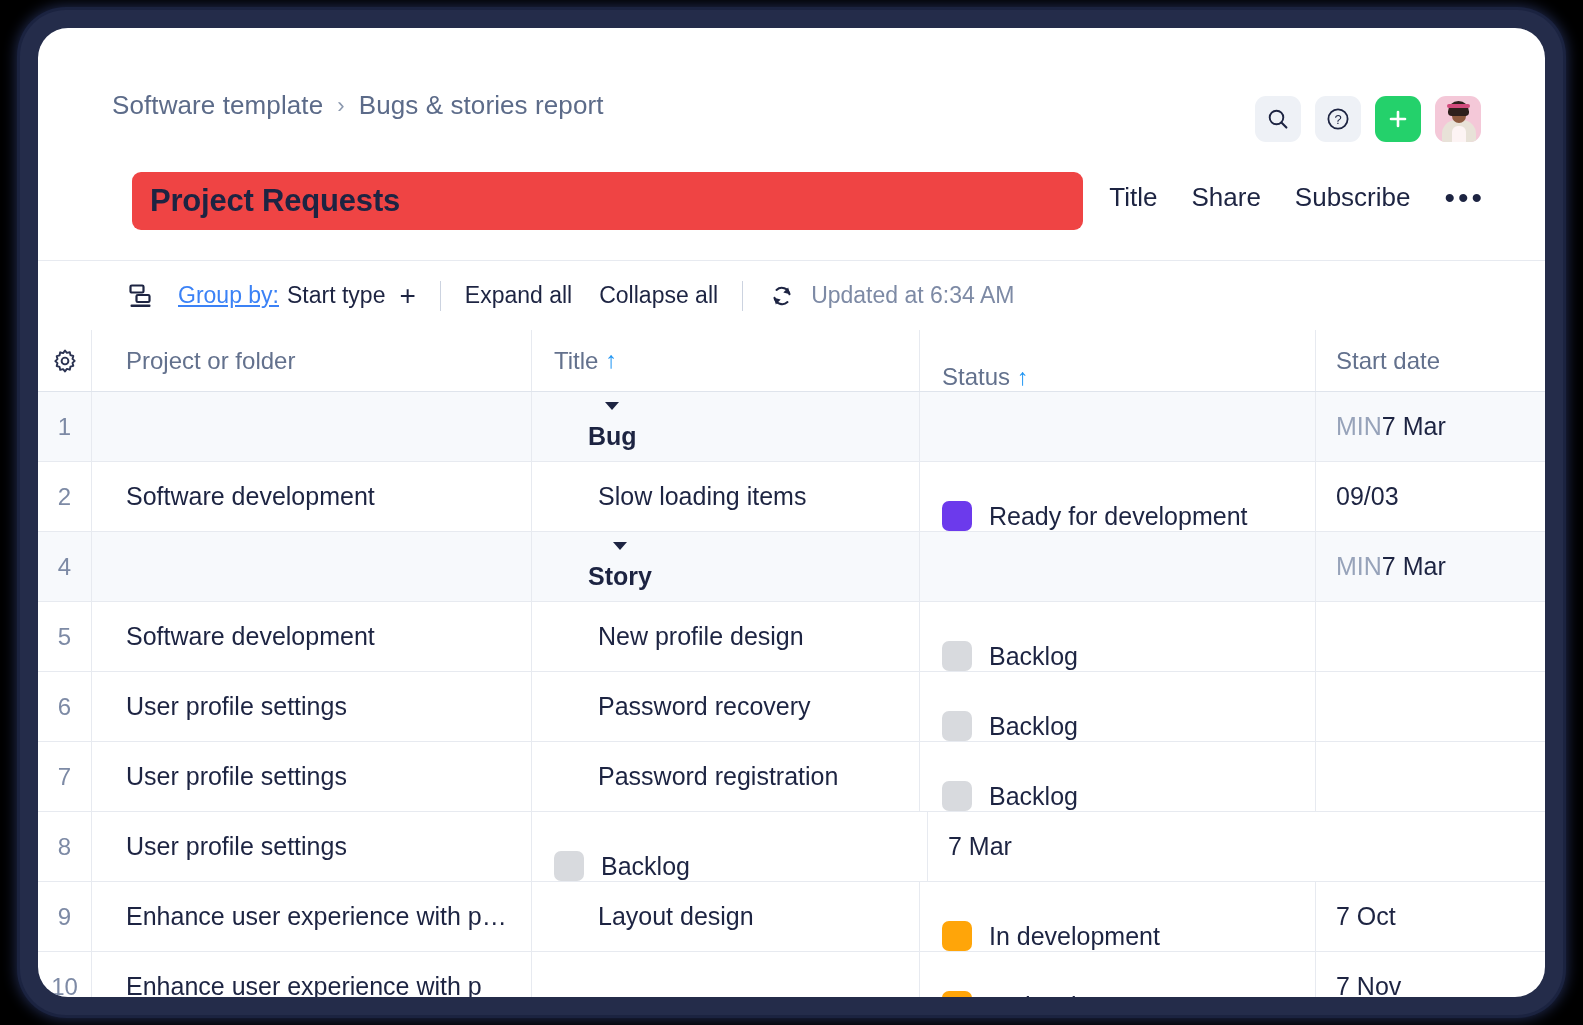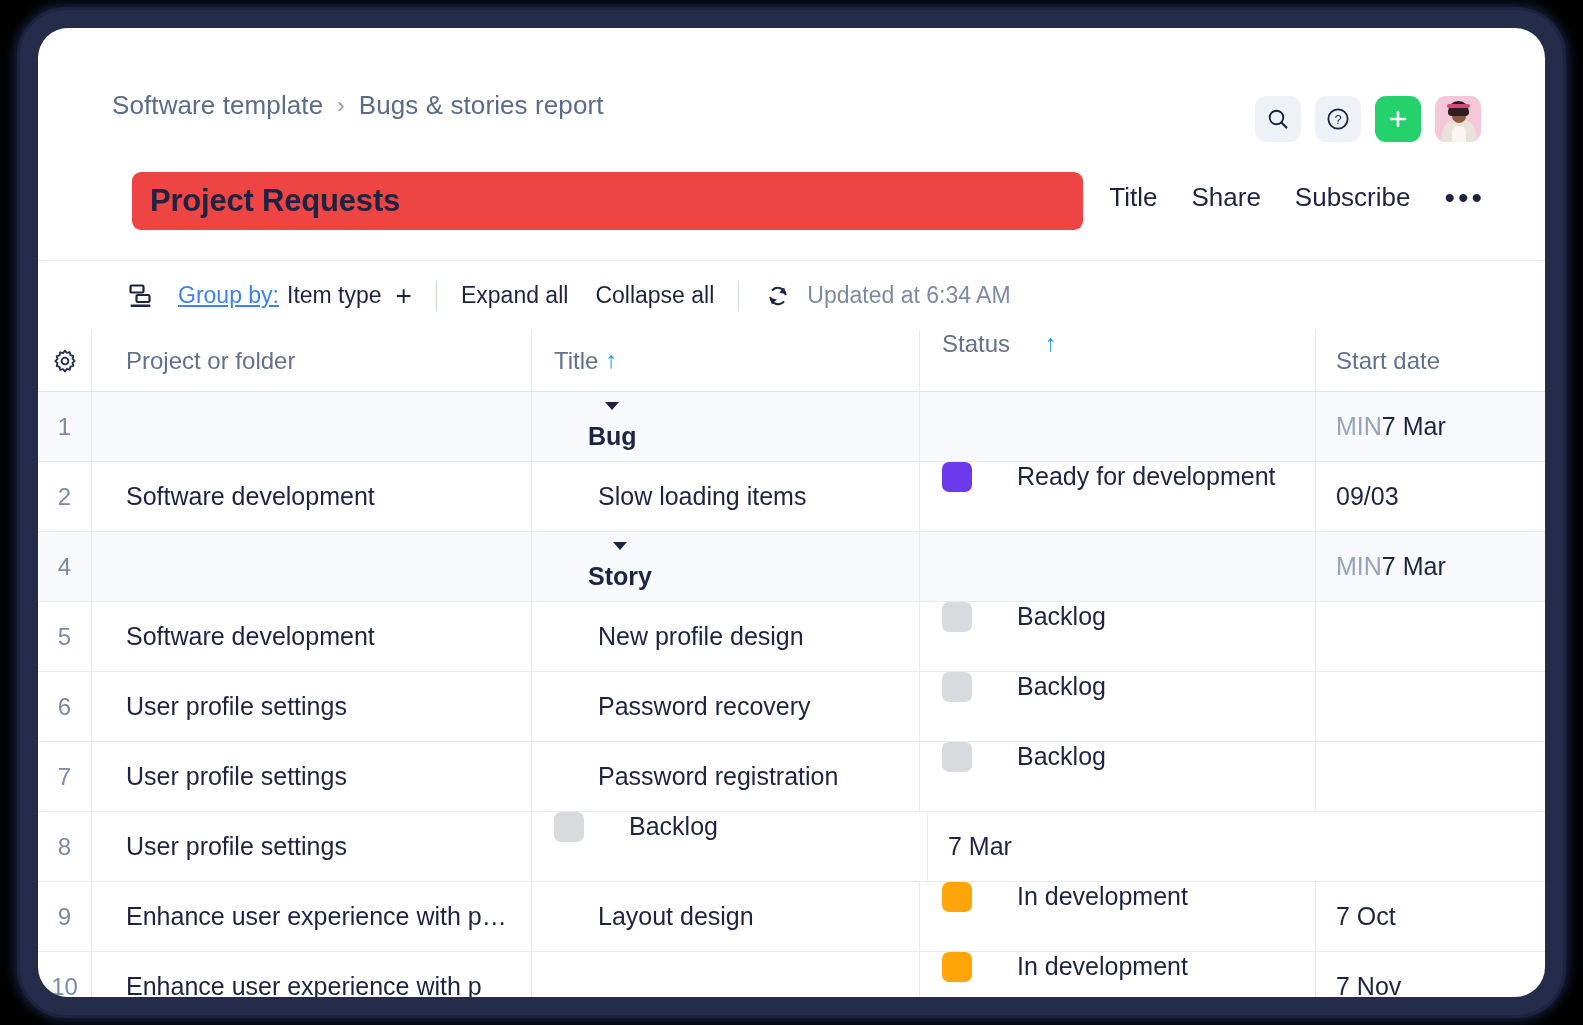--- a/index.html
+++ b/index.html
@@ -187,24 +187,24 @@
   .c-title {
     width: 388px; flex: 0 0 388px;
     display: flex; align-items: center;
     padding-left: 66px;
     border-right: 1px solid #e7eaf0;
     font-size: 25px; color: #1d2442;
     white-space: nowrap;
   }
   .c-status {
     width: 396px; flex: 0 0 396px;
-    display: flex; align-items: flex-start;
+    display: flex; align-items: flex-end;
     padding-left: 22px;
     border-right: 1px solid #e7eaf0;
-    font-size: 25px; color: #1d2442; gap: 28px;
+    font-size: 25px; color: #1d2442;
   }
   .c-date {
     flex: 1 1 auto;
     display: flex; align-items: center;
     padding-left: 20px;
     font-size: 25px; color: #1d2442;
   }
 
   .trow.header .c-num,
   .trow.header .c-proj,
@@ -291,21 +291,21 @@
     <div class="toolbar">
       <span class="tb-icon">
         <svg width="28" height="28" viewBox="0 0 28 28" fill="none">
           <rect x="2.5" y="3.5" width="13" height="7" rx="1.3" stroke="#1d2442" stroke-width="2.2"></rect>
           <rect x="8.5" y="13" width="13" height="7" rx="1.3" stroke="#1d2442" stroke-width="2.2"></rect>
           <rect x="2.5" y="22.5" width="20" height="2.6" rx="1" fill="#1d2442"></rect>
         </svg>
       </span>
       <span class="tb-gap"></span>
       <span class="tb-label">Group by:</span>
-      <span class="tb-value">Item type</span>
+      <span class="tb-value">Start type</span>
       <span class="tb-plus">+</span>
       <span class="tb-divider"></span>
       <span class="tb-link">Expand all</span>
       <span class="tb-link">Collapse all</span>
       <span class="tb-divider"></span>
       <span class="tb-icon">
         <svg width="30" height="30" viewBox="0 0 30 30" fill="none">
           <path d="M22.5 13.2a7.8 7.8 0 0 0-13-4.3" stroke="#1d2442" stroke-width="2.1" stroke-linecap="round"></path>
           <path d="M7.5 16.8a7.8 7.8 0 0 0 13 4.3" stroke="#1d2442" stroke-width="2.1" stroke-linecap="round"></path>
           <path d="M21.2 6.4l1.6 6.8-6.5-1.6z" fill="#1d2442"></path>

